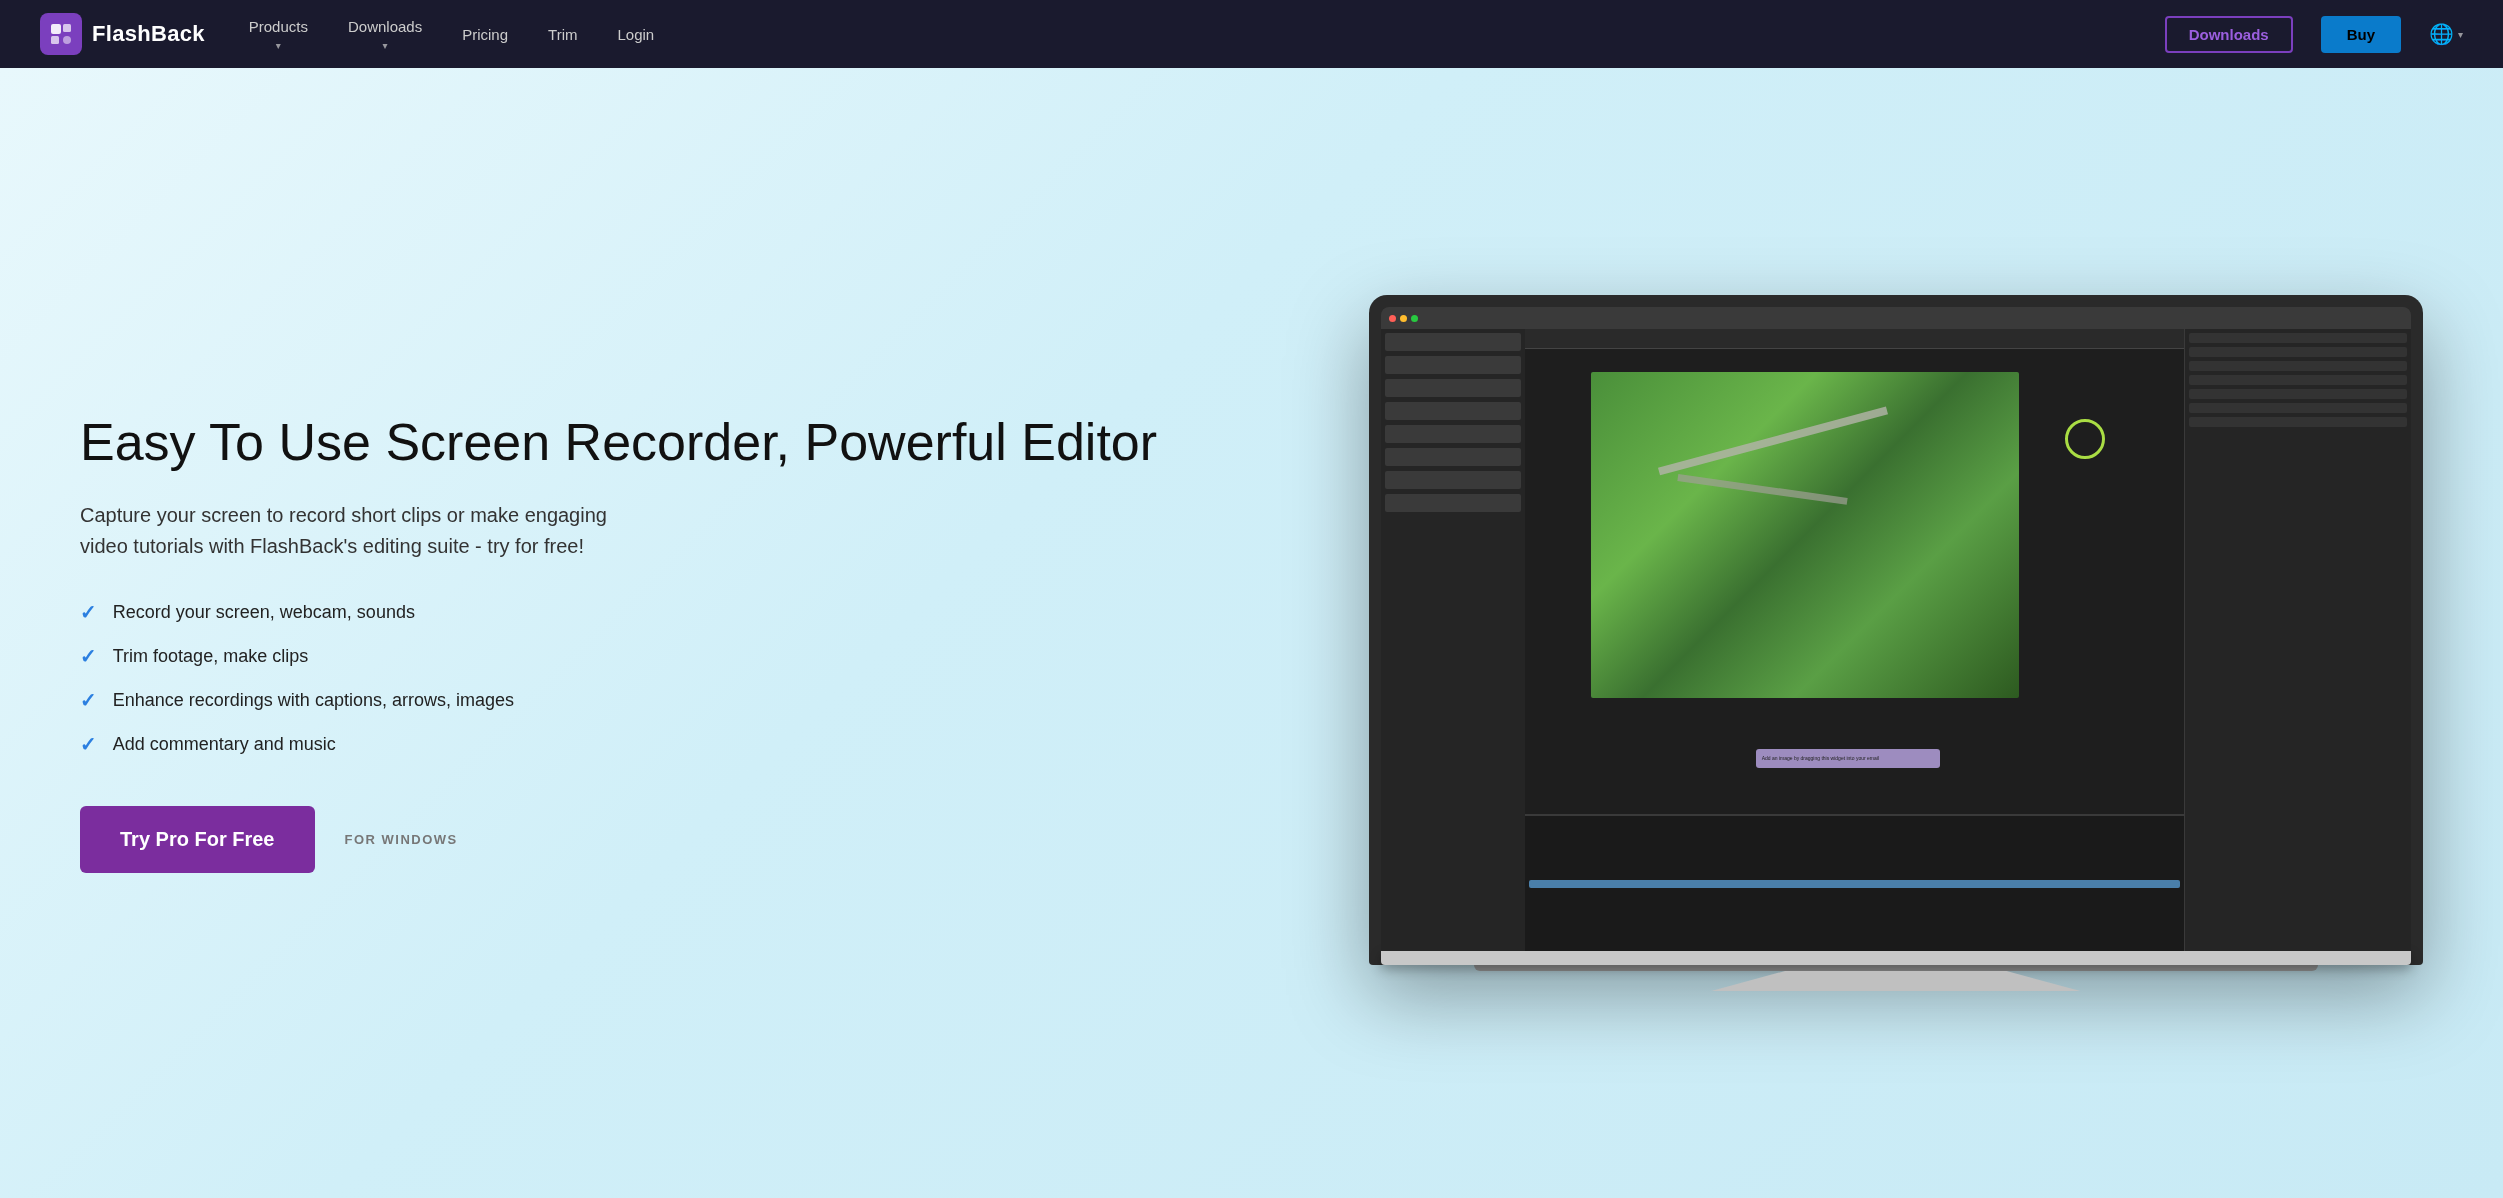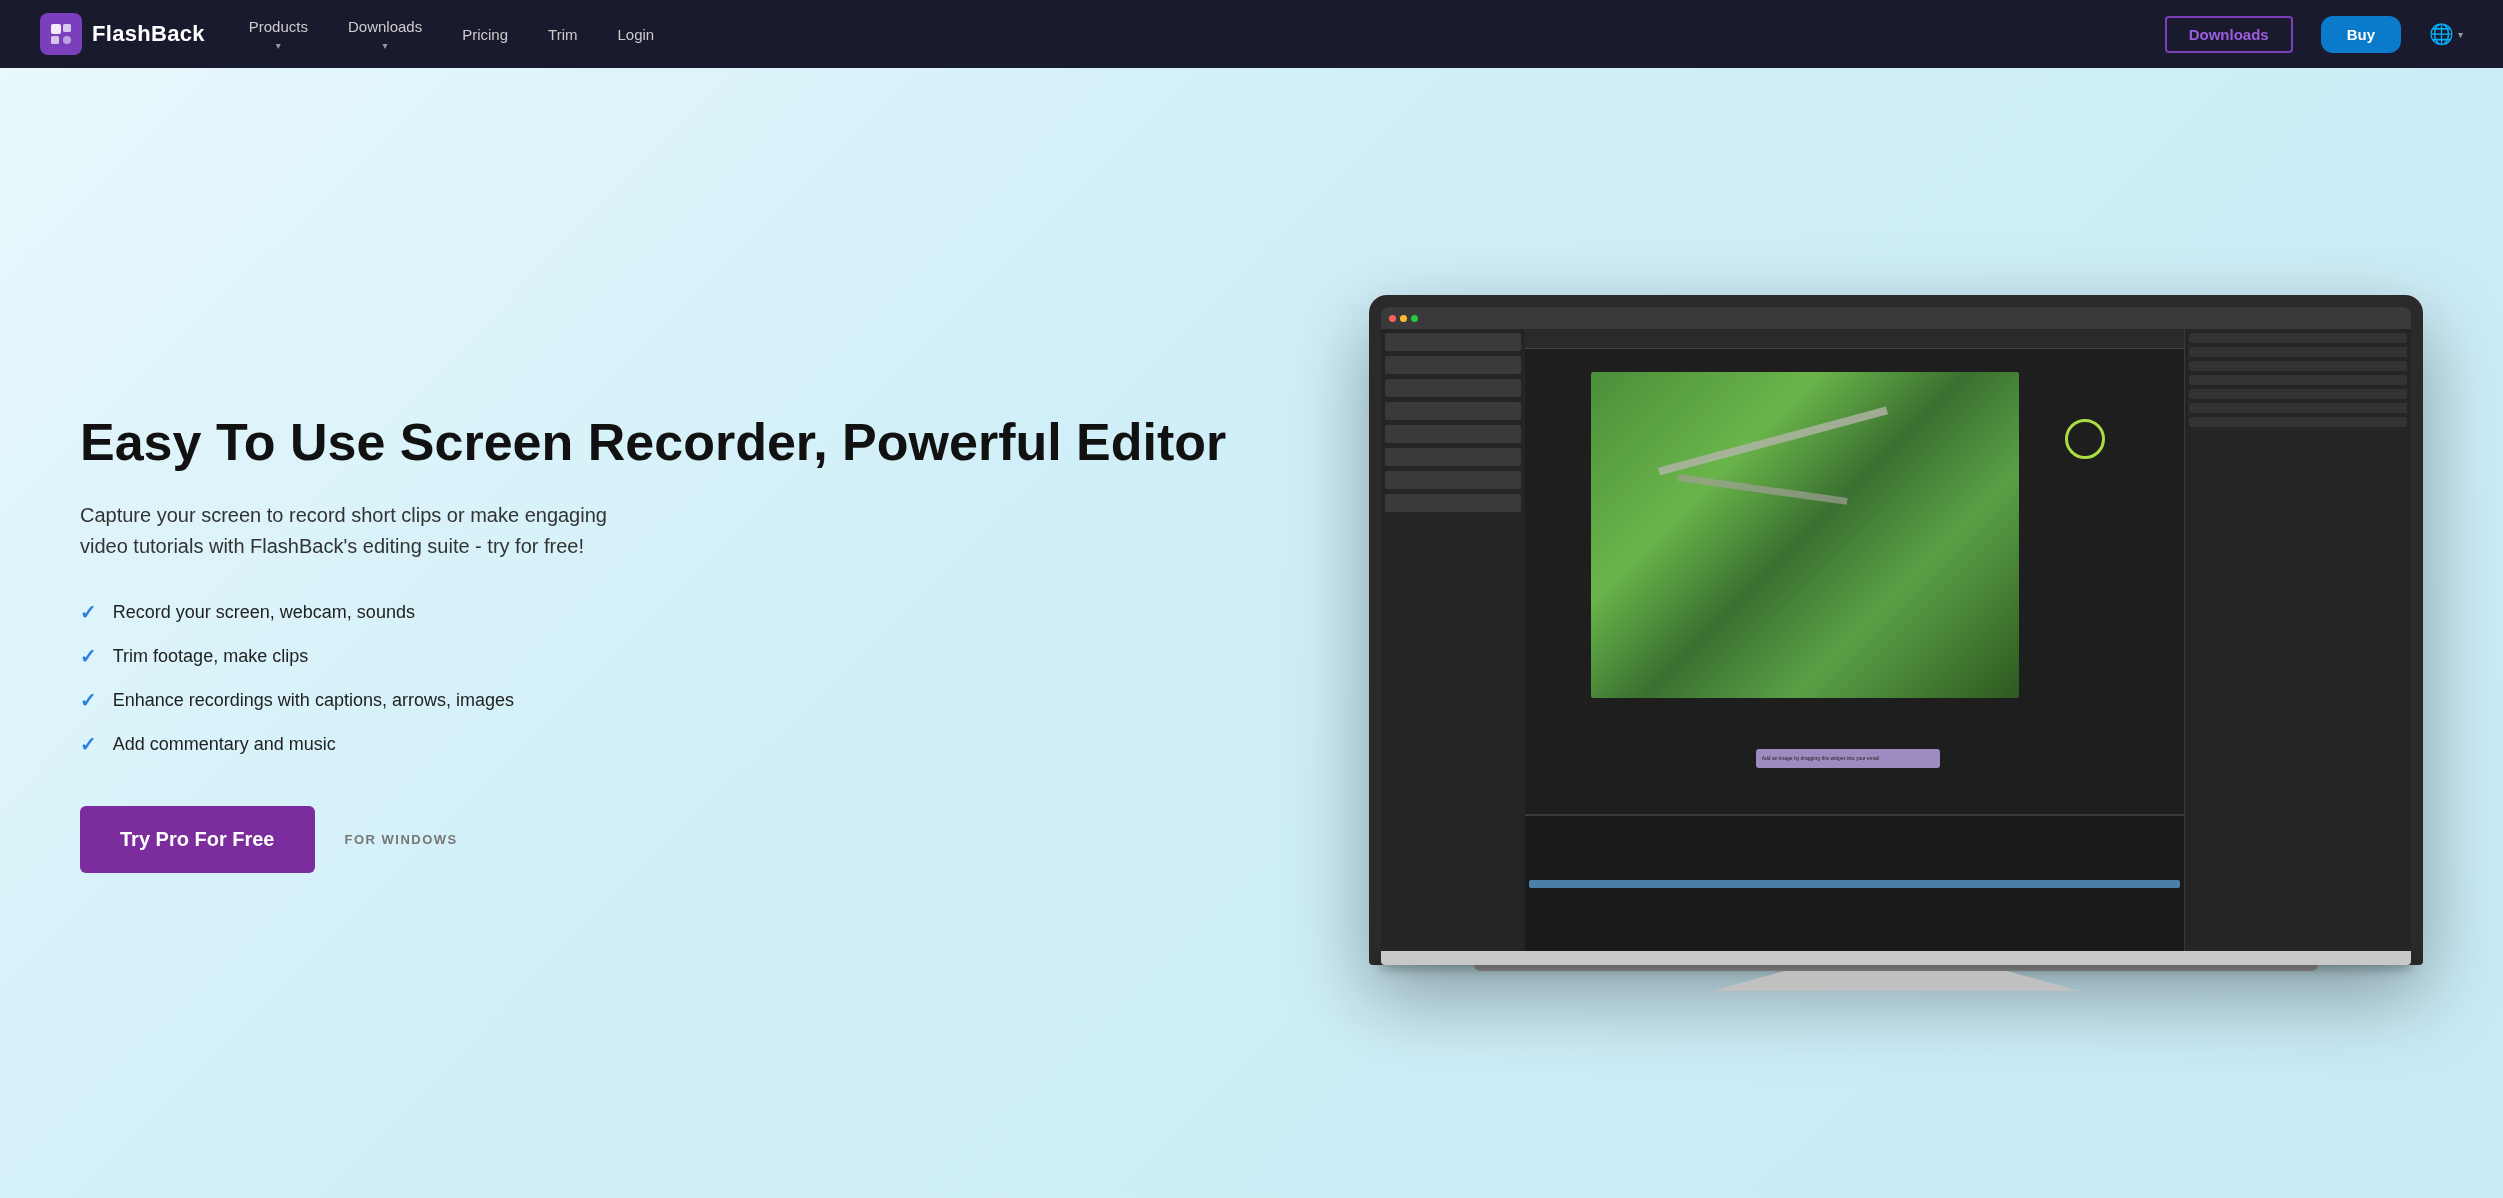--- a/index.html
+++ b/index.html
@@ -71,24 +71,24 @@
       color: #9b5fde;
       background: transparent;
       padding: 8px 22px;
       border-radius: 4px;
       font-size: 15px;
       font-weight: 600;
       cursor: pointer;
     }
     .btn-buy {
       background: #0a7bcb;
-      color: #ffffff;
+      color: #000000;
       border: none;
       padding: 10px 26px;
-      border-radius: 12px;
+      border-radius: 4px;
       font-size: 15px;
       font-weight: 600;
       cursor: pointer;
     }
     .nav-globe {
       color: #cccccc;
       font-size: 20px;
       cursor: pointer;
       display: flex;
       align-items: center;
@@ -105,21 +105,21 @@
       position: relative;
       overflow: hidden;
     }
     .hero-content {
       flex: 0 0 55%;
       max-width: 55%;
       padding-right: 40px;
     }
     .hero-title {
       font-size: 52px;
-      font-weight: 700;
+      font-weight: 400;
       color: #111111;
       line-height: 1.15;
       margin-bottom: 28px;
     }
     .hero-subtitle {
       font-size: 20px;
       color: #333333;
       line-height: 1.55;
       margin-bottom: 38px;
       max-width: 580px;

